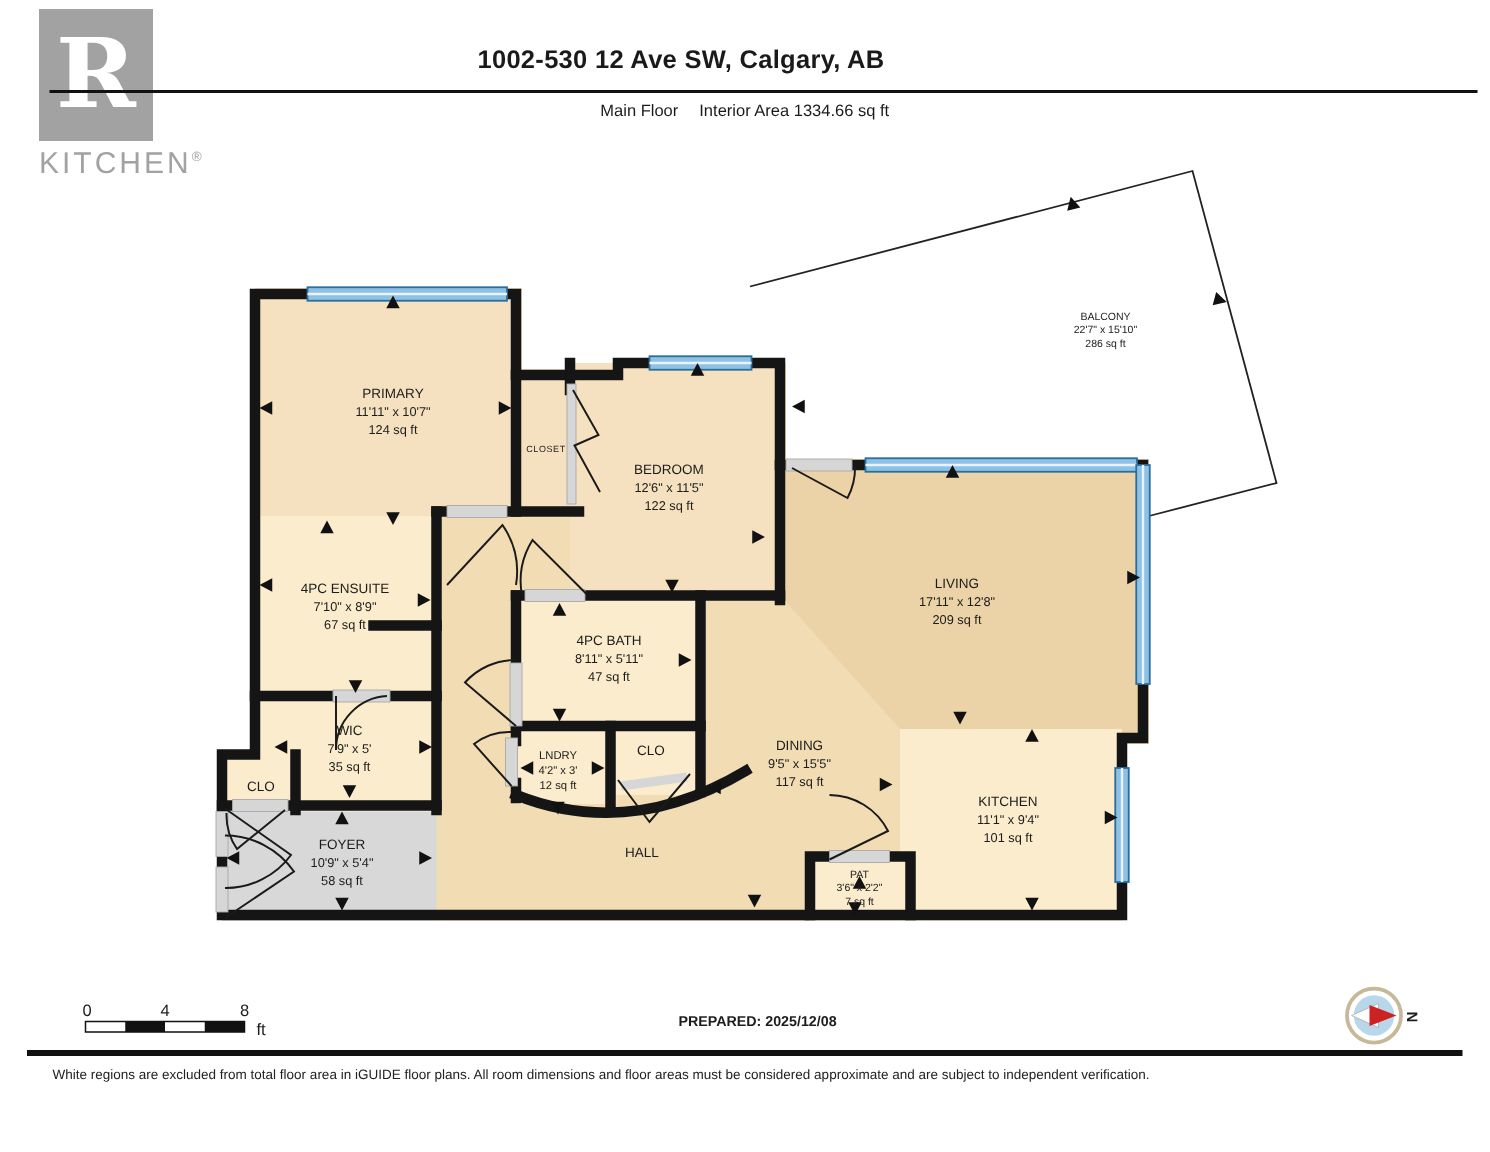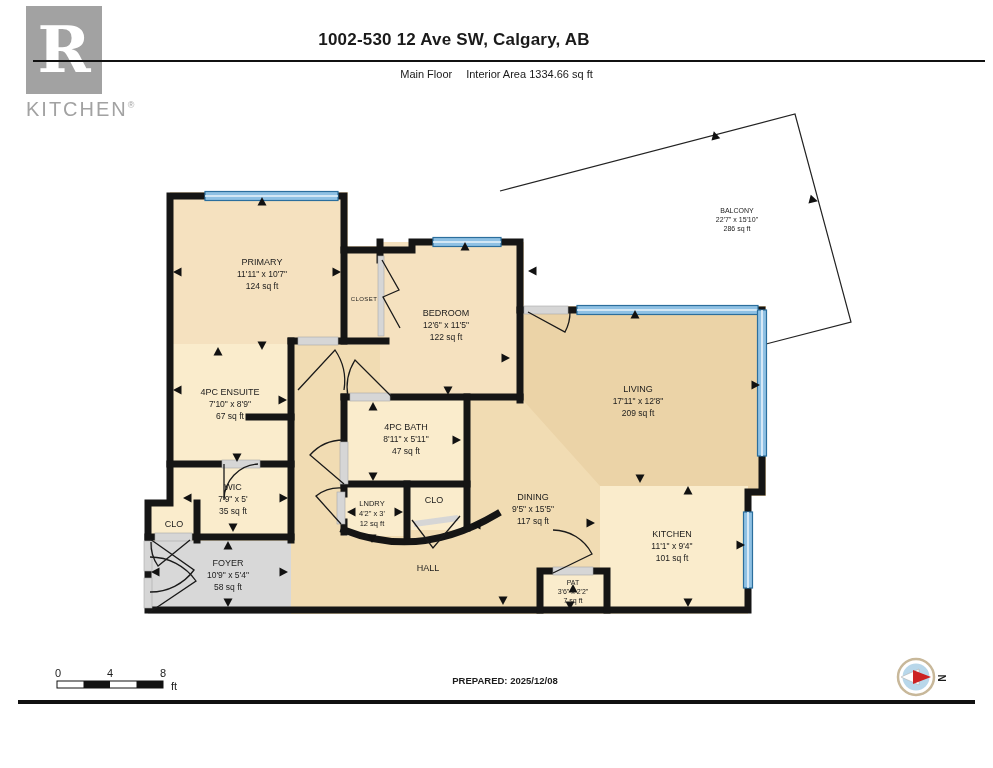--- a/index.html
+++ b/index.html
@@ -256,13 +256,14 @@
     <g>
       <circle cx="916" cy="677" r="18" fill="#fff" stroke="#c8b89a" stroke-width="2.5"></circle>
       <circle cx="916" cy="677" r="13.5" fill="#b8d7ea"></circle>
       <polygon points="901,677 919,669 919,685" fill="#fdfdfd" stroke="#b0b0b0" stroke-width=".6"></polygon>
       <polygon points="931,677 913,670 913,684" fill="#cc2222"></polygon>
       <text transform="rotate(90 941 678)" x="941" y="681" text-anchor="middle" font-size="10" font-weight="bold">N</text>
     </g>
   </svg>
 
   <div id="footer-rule"></div>
+  <div id="footer-text">White regions are excluded from total floor area in iGUIDE floor plans. All room dimensions and floor areas must be considered approximate and are subject to independent verification.</div>
 </div>
 
 </body></html>

